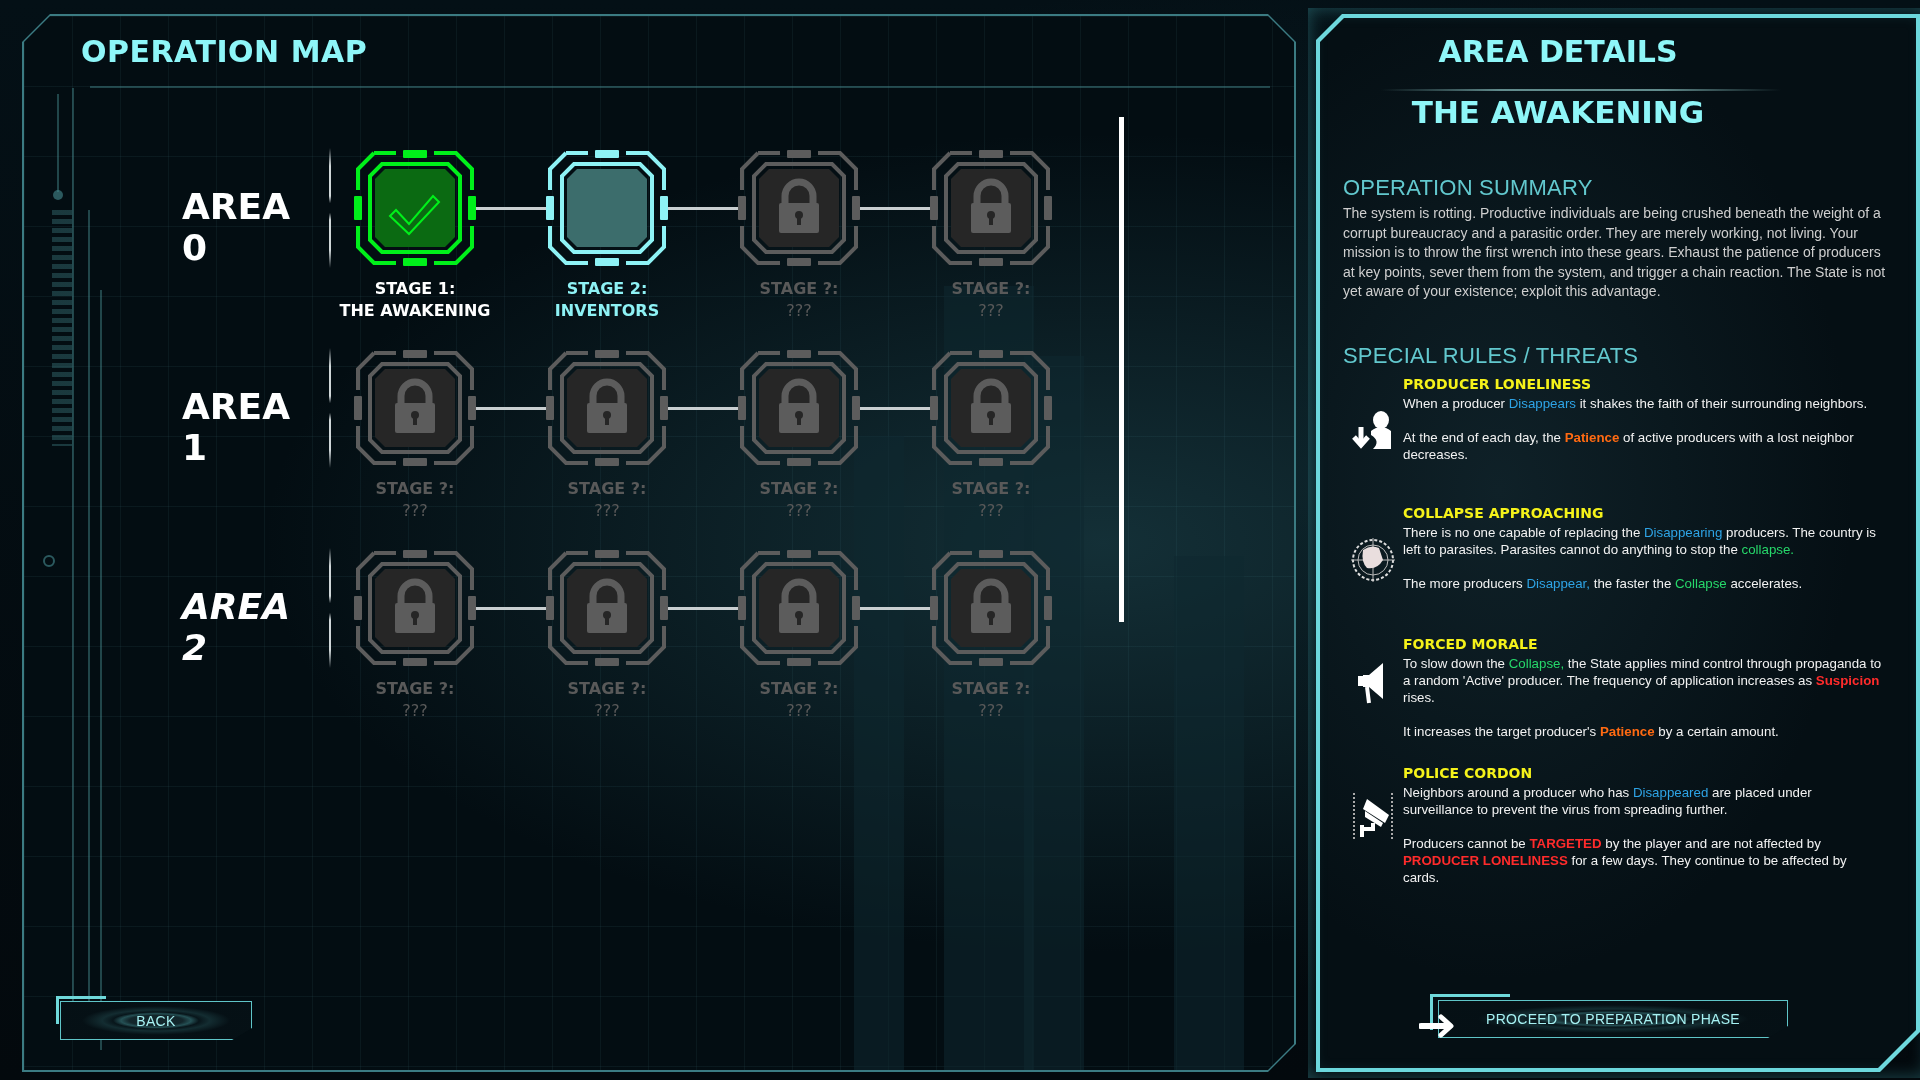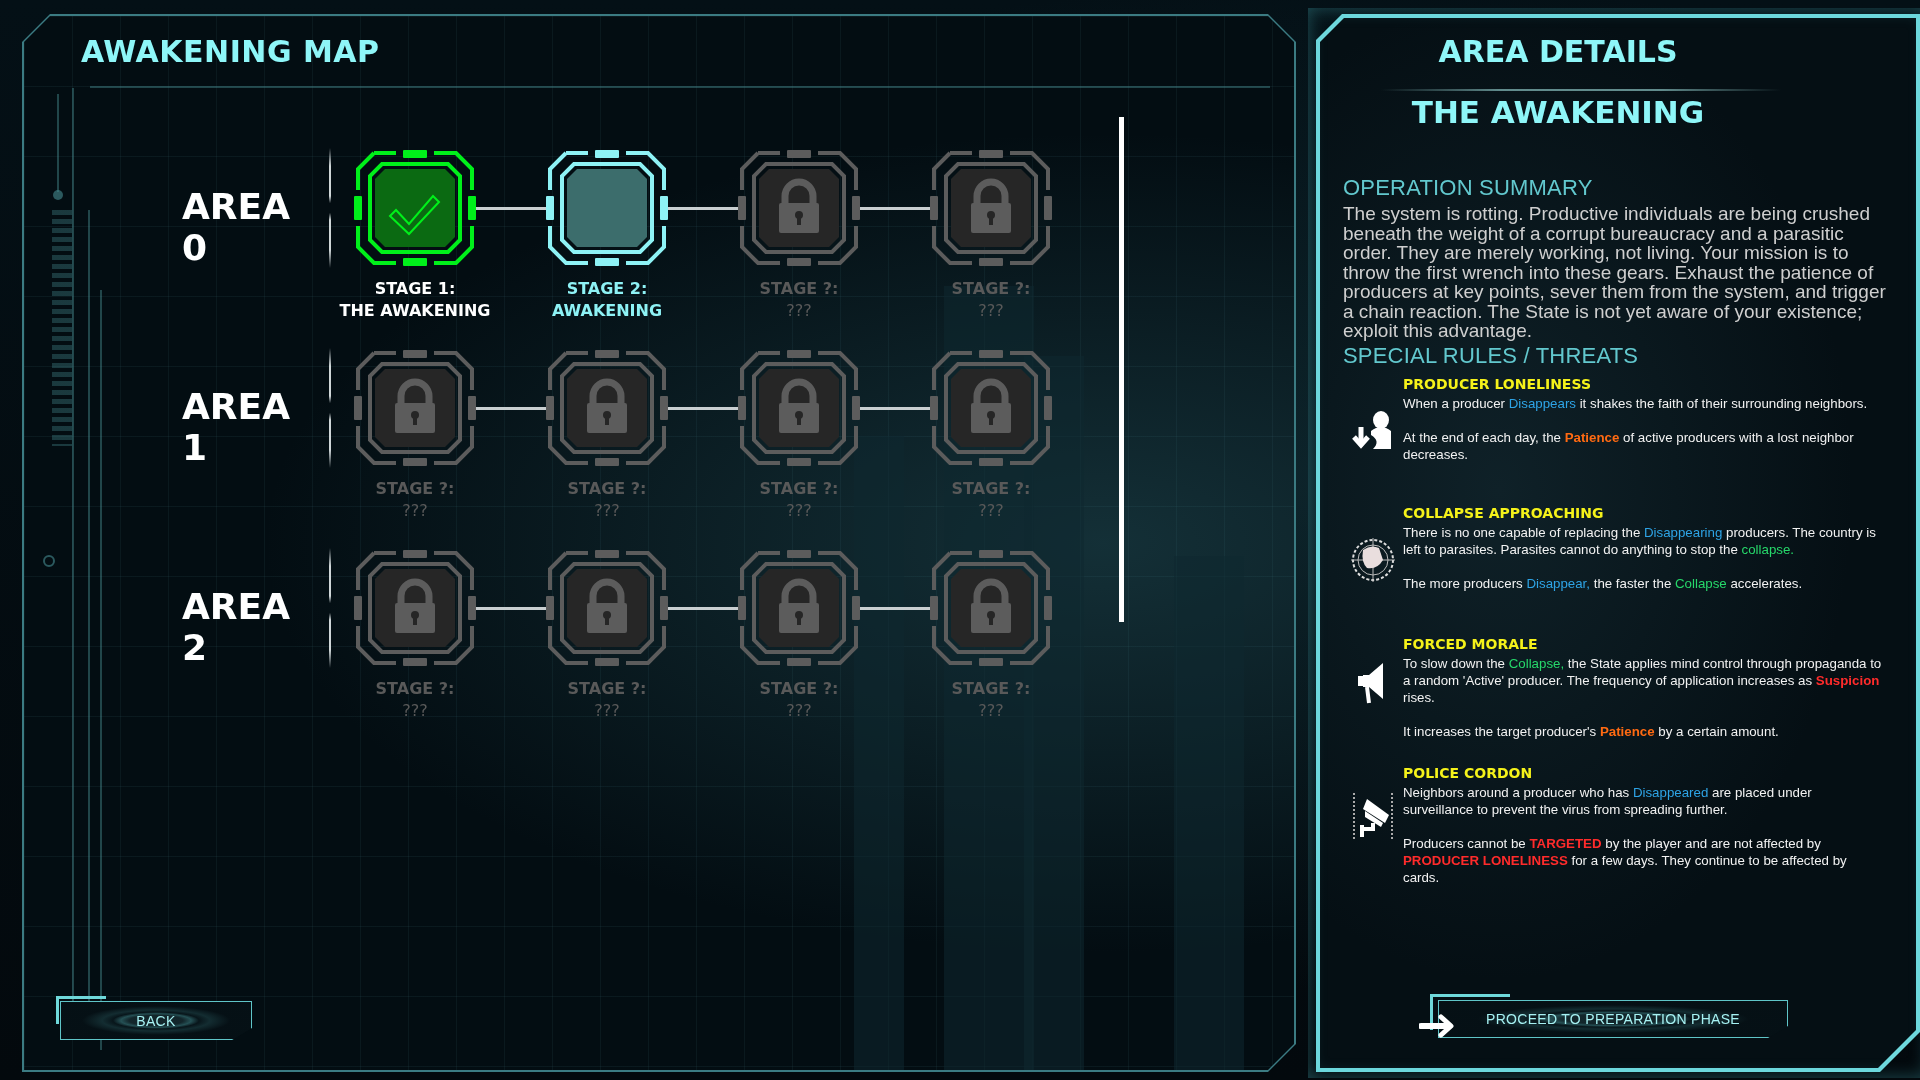--- a/index.html
+++ b/index.html
@@ -106,21 +106,21 @@
   }
   .title-sep {
     position: absolute; left: 1381px; top: 89px; width: 400px; height: 2px;
     background: linear-gradient(90deg, rgba(120,170,170,0) 0%, rgba(120,170,170,0.8) 30%, rgba(120,170,170,0.8) 70%, rgba(120,170,170,0) 100%);
   }
   .section-head {
     position: absolute; left: 1343px; font-size: 22px; color: #62c8ce; letter-spacing: 0.2px;
   }
   .summary {
     position: absolute; left: 1343px; top: 204px; width: 550px;
-    font-size: 19px; line-height: 19.5px; color: #cfcfcf;
+    font-size: 14px; line-height: 19.5px; color: #cfcfcf;
   }
   .rule {
     position: absolute; left: 1343px; width: 560px; height: 120px;
   }
   .rule .rule-icon {
     position: absolute; left: 5px; width: 50px; height: 50px;
     display: flex; align-items: center; justify-content: center;
   }
   .rule .rule-title {
     position: absolute; left: 60px; top: 0; font-family: "DejaVu Sans", sans-serif; font-weight: bold;
@@ -152,21 +152,21 @@
 
 <div class="circuit" style="left:72px;top:88px;width:2px;height:950px;border-left-width:2px;"></div>
 <div class="circuit" style="left:90px;top:86px;width:1180px;height:2px;border-top-width:2px;"></div>
 <div class="circuit" style="left:57px;top:94px;width:2px;height:98px;border-left-width:2px;"></div>
 <div style="position:absolute;left:53px;top:190px;width:10px;height:10px;border-radius:50%;background:rgba(70,140,145,0.6);"></div>
 <div style="position:absolute;left:52px;top:210px;width:20px;height:236px;background:repeating-linear-gradient(180deg, rgba(70,140,145,0.35) 0 5px, transparent 5px 9px);"></div>
 <div class="circuit" style="left:88px;top:210px;width:2px;height:800px;border-left-width:2px;"></div>
 <div class="circuit" style="left:100px;top:290px;width:2px;height:760px;border-left-width:2px;"></div>
 <div style="position:absolute;left:43px;top:555px;width:12px;height:12px;border-radius:50%;border:2px solid rgba(70,140,145,0.6);"></div>
 
-<div class="panel-title" style="left:81px;top:34px;font-size:30px;">AWAKENING MAP</div>
+<div class="panel-title" style="left:81px;top:34px;font-size:30px;">OPERATION MAP</div>
 
 <div id="map">
     <div class="area-label" style="top: 186px;">AREA 0</div>
     <div class="area-divider" style="top: 148px;"></div>
     <div class="connector" style="left: 476px; width: 70px; top: 207px;"></div>
     <div class="connector" style="left: 668px; width: 70px; top: 207px;"></div>
     <div class="connector" style="left: 860px; width: 70px; top: 207px;"></div>
     <div class="node" style="left: 354px; top: 150px;">
       <svg width="122" height="116" viewBox="0 0 122 116">
         <path d="M20 3 H42 M80 3 H102 L118 19 V40 M118 76 V97 L102 113 H80 M42 113 H20 L4 97 V76 M4 40 V19 L20 3" fill="none" stroke="#00f01a" stroke-width="4"></path>
@@ -189,21 +189,21 @@
         <rect x="49" y="0" width="24" height="8" rx="1" fill="#8ef2f5"></rect>
         <rect x="49" y="108" width="24" height="8" rx="1" fill="#8ef2f5"></rect>
         <rect x="0" y="46" width="8" height="24" rx="1" fill="#8ef2f5"></rect>
         <rect x="114" y="46" width="8" height="24" rx="1" fill="#8ef2f5"></rect>
         <path d="M28 14 H94 L106 26 V90 L94 102 H28 L16 90 V26 Z" fill="none" stroke="#8ef2f5" stroke-width="4"></path>
         <path d="M31 19 H91 L101 29 V87 L91 97 H31 L21 87 V29 Z" fill="#3c6d6c"></path>
       </svg>
     </div>
     <div class="stage-label" style="left: 517px; top: 278px; color: rgb(142, 242, 245);">
       <div>STAGE 2:</div>
-      <div>AWAKENING</div>
+      <div>INVENTORS</div>
     </div>
     <div class="node" style="left: 738px; top: 150px;">
       <svg width="122" height="116" viewBox="0 0 122 116">
         <path d="M20 3 H42 M80 3 H102 L118 19 V40 M118 76 V97 L102 113 H80 M42 113 H20 L4 97 V76 M4 40 V19 L20 3" fill="none" stroke="#5c5c5c" stroke-width="4"></path>
         <rect x="49" y="0" width="24" height="8" rx="1" fill="#5c5c5c"></rect>
         <rect x="49" y="108" width="24" height="8" rx="1" fill="#5c5c5c"></rect>
         <rect x="0" y="46" width="8" height="24" rx="1" fill="#5c5c5c"></rect>
         <rect x="114" y="46" width="8" height="24" rx="1" fill="#5c5c5c"></rect>
         <path d="M28 14 H94 L106 26 V90 L94 102 H28 L16 90 V26 Z" fill="none" stroke="#5c5c5c" stroke-width="4"></path>
         <path d="M31 19 H91 L101 29 V87 L91 97 H31 L21 87 V29 Z" fill="#262626"></path>
@@ -310,21 +310,21 @@
         <path d="M47 55 V46 a14 14 0 0 1 28 0 V55" fill="none" stroke="#5c5c5c" stroke-width="7"></path>
         <rect x="41" y="53" width="40" height="30" rx="2" fill="#5c5c5c"></rect>
         <circle cx="61" cy="65" r="4" fill="#262626"></circle>
         <rect x="59" y="66" width="4" height="9" fill="#262626"></rect>
       </svg>
     </div>
     <div class="stage-label" style="left: 901px; top: 478px; color: rgb(89, 89, 89);">
       <div>STAGE ?:</div>
       <div style="font-weight: normal;">???</div>
     </div>
-    <div class="area-label" style="top: 586px;">AREA 2</div>
+    <div class="area-label" style="top: 586px; font-style: italic;">AREA 2</div>
     <div class="area-divider" style="top: 548px;"></div>
     <div class="connector" style="left: 476px; width: 70px; top: 607px;"></div>
     <div class="connector" style="left: 668px; width: 70px; top: 607px;"></div>
     <div class="connector" style="left: 860px; width: 70px; top: 607px;"></div>
     <div class="node" style="left: 354px; top: 550px;">
       <svg width="122" height="116" viewBox="0 0 122 116">
         <path d="M20 3 H42 M80 3 H102 L118 19 V40 M118 76 V97 L102 113 H80 M42 113 H20 L4 97 V76 M4 40 V19 L20 3" fill="none" stroke="#5c5c5c" stroke-width="4"></path>
         <rect x="49" y="0" width="24" height="8" rx="1" fill="#5c5c5c"></rect>
         <rect x="49" y="108" width="24" height="8" rx="1" fill="#5c5c5c"></rect>
         <rect x="0" y="46" width="8" height="24" rx="1" fill="#5c5c5c"></rect>

